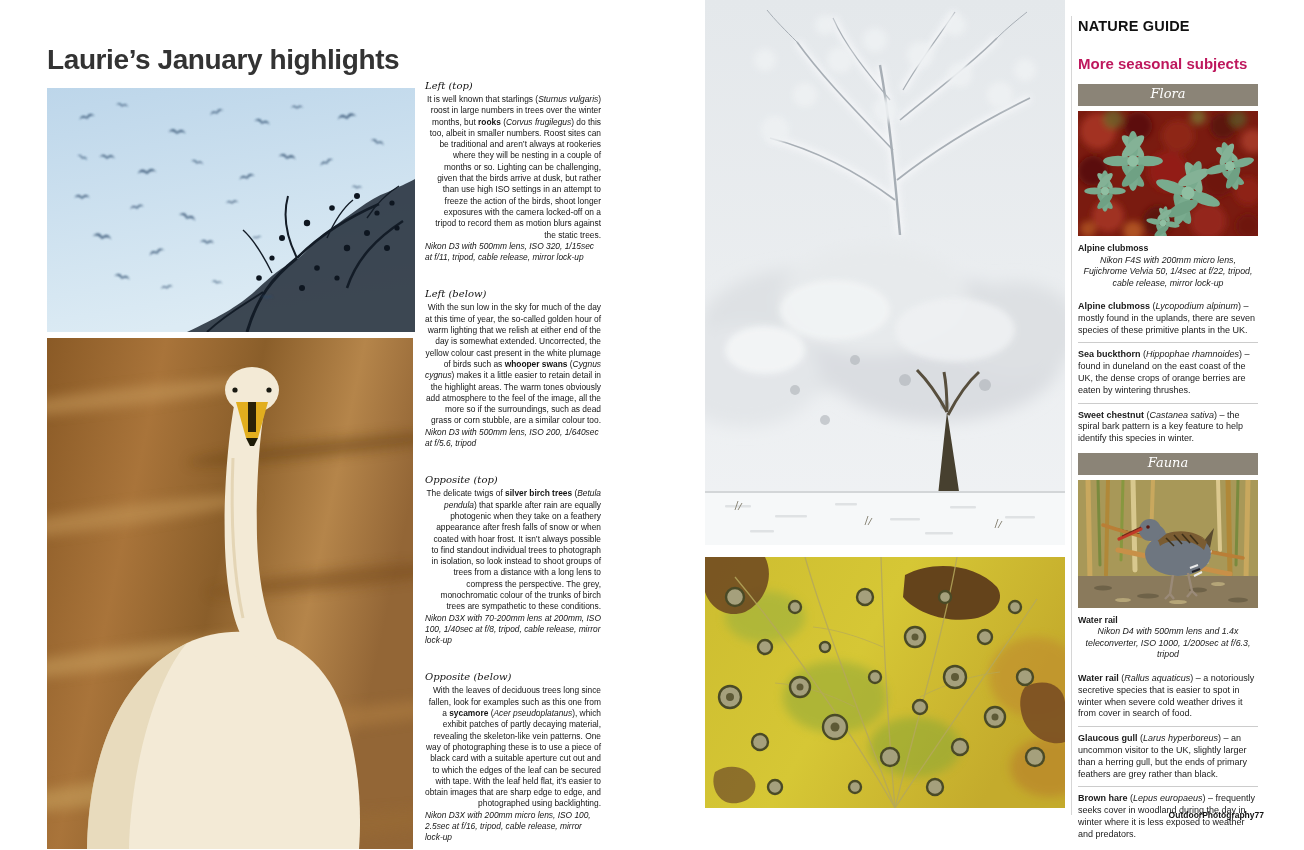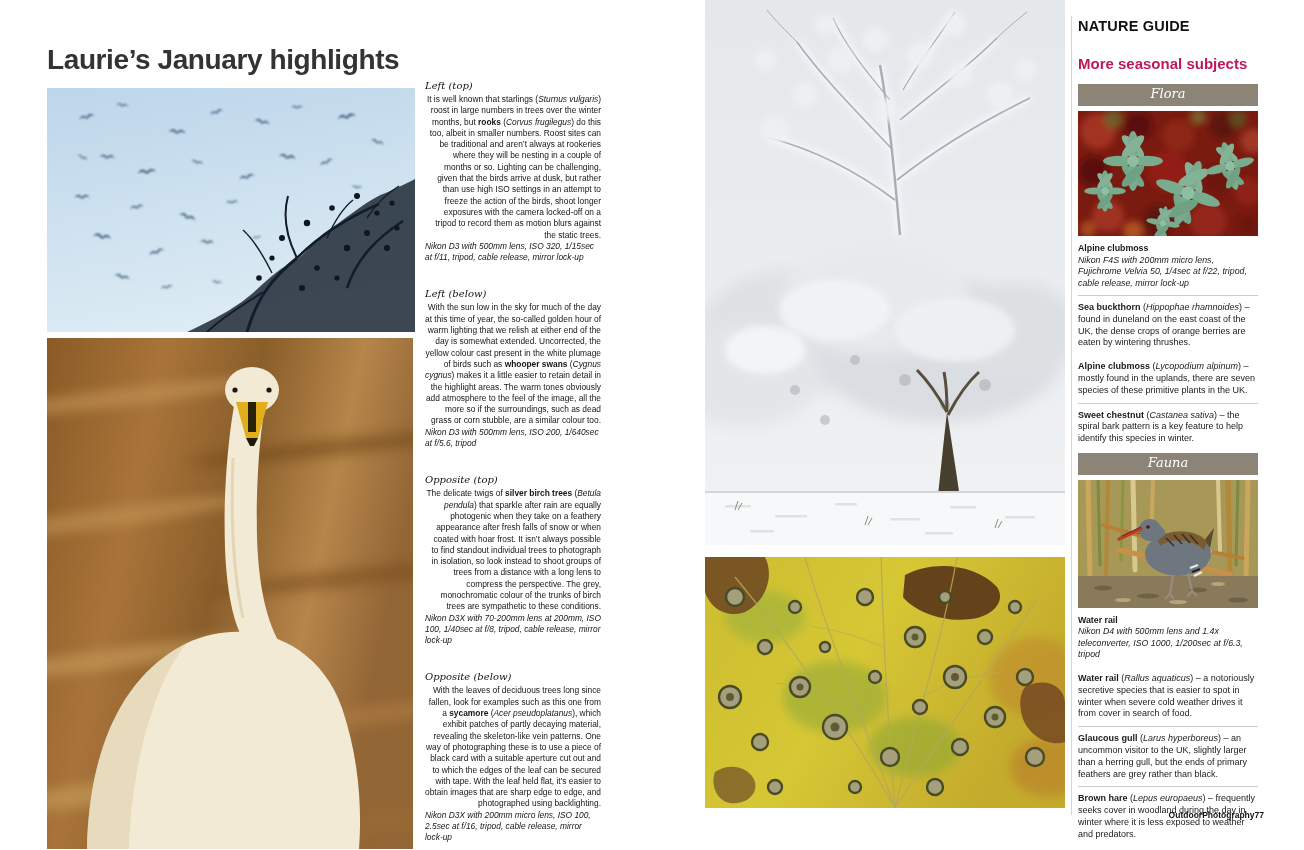--- a/index.html
+++ b/index.html
@@ -27,21 +27,21 @@
 
   .nature{position:absolute;left:1078px;top:18px;width:180px;}
   .ng-header{text-align:left;font-weight:700;font-size:14.5px;letter-spacing:0.2px;
              margin:0 0 21px 0;color:#111;}
   .ng-sub{font-weight:700;font-size:15px;margin:0 0 12px 0;color:#be185d;}
   .ng-bar{background:#8b8477;color:#fff;text-align:center;height:22px;line-height:20px;
           font-family:"DejaVu Serif",serif;font-style:italic;font-size:13px;margin-bottom:5px;}
   .ng-photo{position:relative;width:180px;height:125px;overflow:hidden;margin-bottom:7px;background:#ccc;}
   .ng-photo.tall{height:128px;}
   .ng-cap-title{font-weight:700;font-size:8.8px;line-height:11.5px;}
-  .ng-cap-settings{font-style:italic;font-size:8.8px;line-height:11.5px;margin-bottom:6px;}
+  .ng-cap-settings{font-style:italic;font-size:8.8px;line-height:11.5px;margin-bottom:6px;text-align:center;}
   .ng-entry{font-size:9px;line-height:11.8px;padding:6px 0;}
   .ng-entry.ruled{border-top:1px solid #ccc;}
   .ng-section{margin-bottom:2px;}
 
   .footer{position:absolute;right:40px;top:810px;font-weight:700;font-size:8.5px;color:#111;}
 </style>
 </head>
 <body>
 
 <div class="page">
@@ -412,22 +412,22 @@
             <use href="#moss" transform="translate(55,50) scale(1.15)"></use>
             <use href="#moss" transform="translate(110,82) scale(1.3) rotate(20)"></use>
             <use href="#moss" transform="translate(27,80) scale(0.8)"></use>
             <use href="#moss" transform="translate(152,55) scale(0.95) rotate(-15)"></use>
             <use href="#moss" transform="translate(85,112) scale(0.65) rotate(10)"></use>
           </g>
         </svg>
       </div>
       <div class="ng-cap-title">Alpine clubmoss</div>
       <div class="ng-cap-settings">Nikon F4S with 200mm micro lens, Fujichrome Velvia 50, 1/4sec at f/22, tripod, cable release, mirror lock-up</div>
+      <div class="ng-entry"><span class="rt-b">Alpine clubmoss</span><span> (</span><span class="rt-i">Lycopodium alpinum</span><span>) – mostly found in the uplands, there are seven species of these primitive plants in the UK.</span></div>
       <div class="ng-entry ruled"><span class="rt-b">Sea buckthorn</span><span> (</span><span class="rt-i">Hippophae rhamnoides</span><span>) – found in duneland on the east coast of the UK, the dense crops of orange berries are eaten by wintering thrushes.</span></div>
-      <div class="ng-entry"><span class="rt-b">Alpine clubmoss</span><span> (</span><span class="rt-i">Lycopodium alpinum</span><span>) – mostly found in the uplands, there are seven species of these primitive plants in the UK.</span></div>
       <div class="ng-entry ruled"><span class="rt-b">Sweet chestnut</span><span> (</span><span class="rt-i">Castanea sativa</span><span>) – the spiral bark pattern is a key feature to help identify this species in winter.</span></div>
     </div>
 
     <div class="ng-section">
       <div class="ng-bar">Fauna</div>
       <div class="ng-photo tall">
         <svg width="180" height="128" viewBox="0 0 180 128" preserveAspectRatio="none">
           <rect width="180" height="128" fill="#a89858"></rect>
           <g stroke-linecap="round">
             <path d="M10,0 L12,100" stroke="#c9a85e" stroke-width="5"></path>

